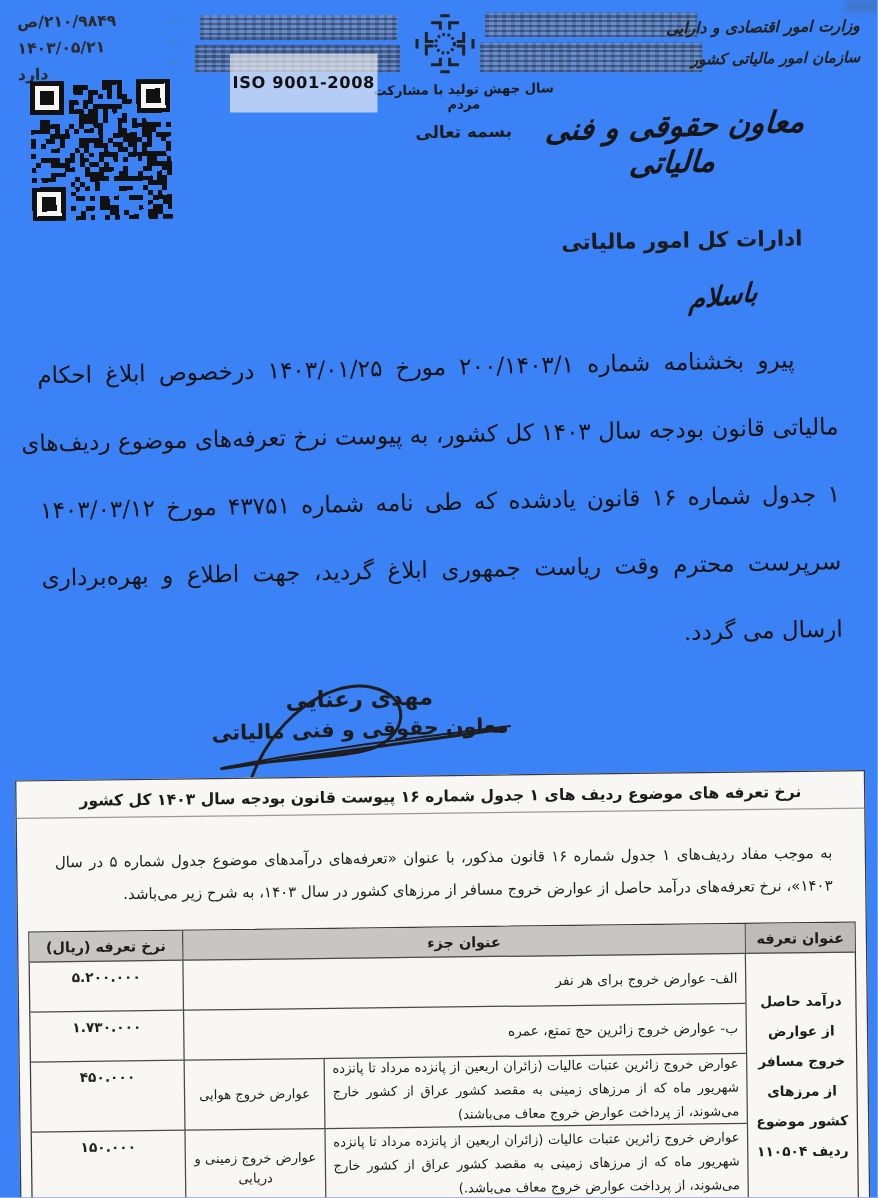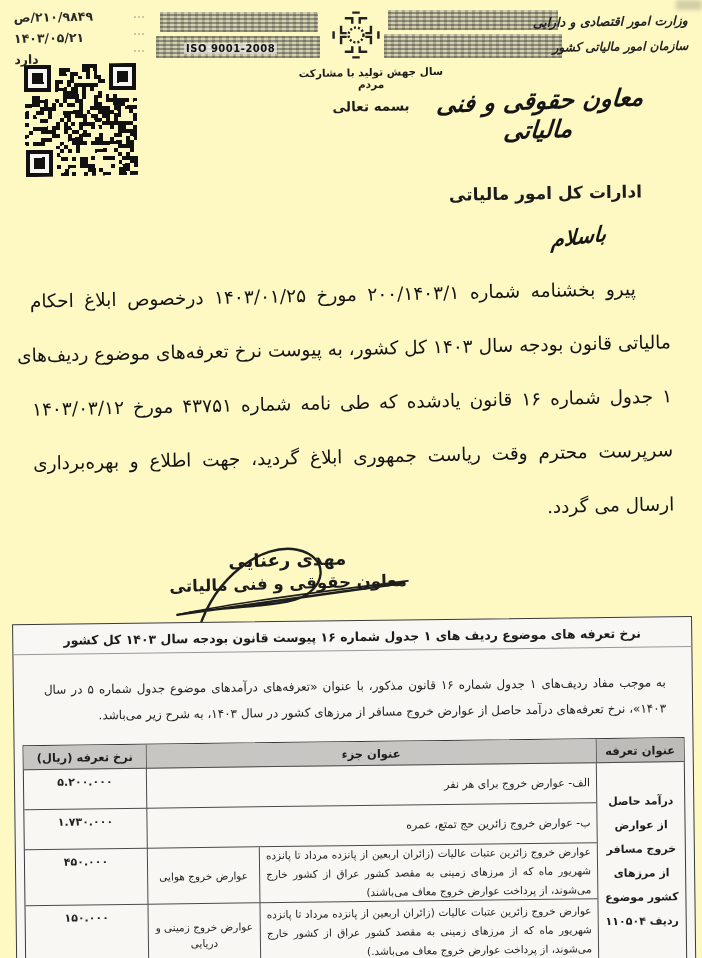--- a/index.html
+++ b/index.html
@@ -4,21 +4,21 @@
 <style>
   html,body{margin:0;padding:0;}
   body{
     width:702px;height:958px;overflow:hidden;
     background:#e8e6e1;
     font-family:"DejaVu Sans","Liberation Sans",sans-serif;
     position:relative;
   }
   .page{
     position:absolute;inset:0;
-    background:#fef9c3;
+    background:#3b82f6;
     color:#1c1c1c;
     overflow:hidden;
   }
   
   .ref-block{
     position:absolute;top:6px;left:14px;width:112px;
     text-align:left;direction:rtl;
     font-size:12.5px;font-weight:bold;color:#2a2a2a;
     transform:rotate(-1deg);
   }
@@ -38,22 +38,22 @@
       repeating-linear-gradient(0deg, rgba(55,55,55,.50) 0 2px, rgba(150,150,150,.28) 2px 4px),
       repeating-linear-gradient(90deg, rgba(70,70,70,.38) 0 3px, rgba(170,170,170,.22) 3px 7px);
     filter:blur(.5px);
   }
   .smudge.l1{top:12px;left:160px;width:158px;}
   .smudge.l2{top:36px;left:156px;width:164px;height:22px;}
   .smudge.r1{top:10px;left:388px;width:170px;}
   .smudge.r2{top:34px;left:384px;width:178px;height:24px;}
   .iso-label{
     position:absolute;top:43px;left:184px;
-    font-size:10px;font-weight:bold;color:#111;background:rgba(247,246,242,.65);
-    padding:0 2px;letter-spacing:.5px;z-index:3;
+    font-size:13px;font-weight:bold;color:#111;background:rgba(247,246,242,.65);
+    padding:16px 2px;letter-spacing:.5px;z-index:3;
   }
   .emblem{position:absolute;top:6px;left:328px;width:56px;height:58px;}
   .emblem svg{width:100%;height:100%;}
   .ministry{
     position:absolute;right:14px;top:10px;width:180px;text-align:right;
     font-family:"DejaVu Serif","Liberation Serif",serif;
     font-style:italic;font-weight:bold;color:#222;
     transform:rotate(-.8deg);z-index:4;
   }
   .ministry .m1{font-size:12.5px;line-height:24px;}

